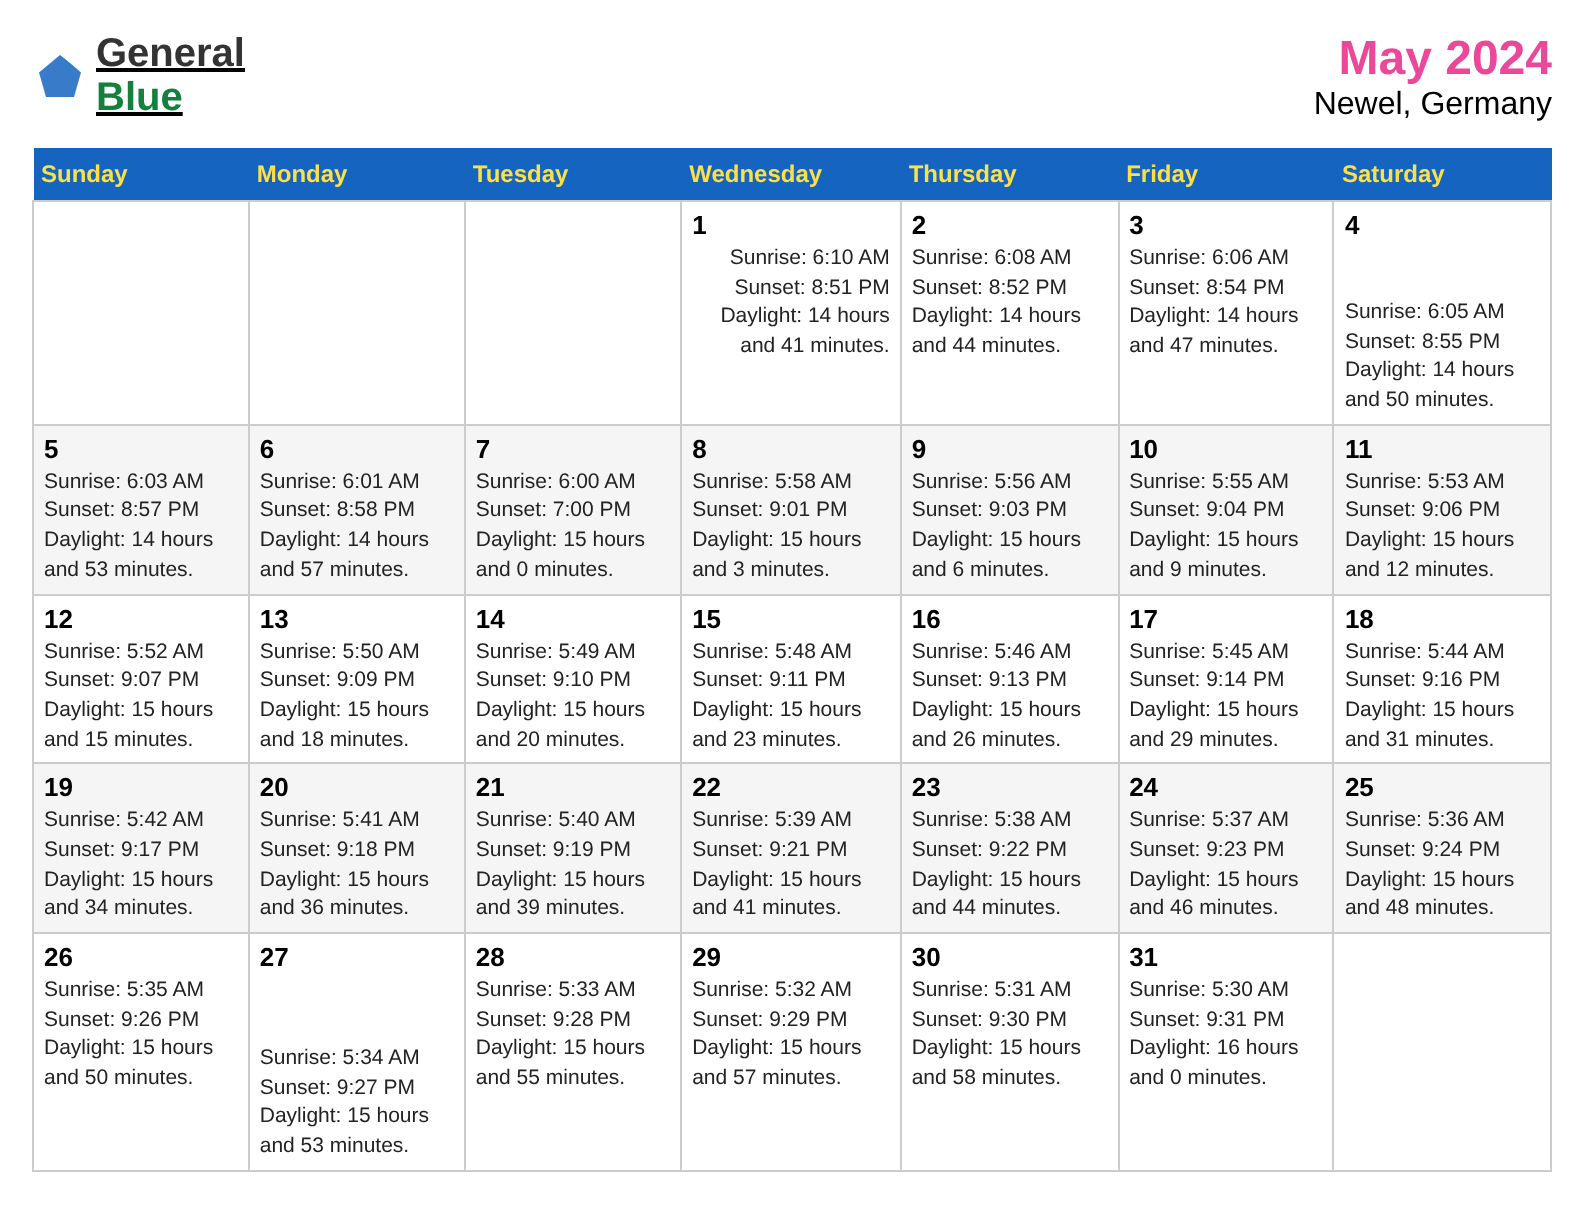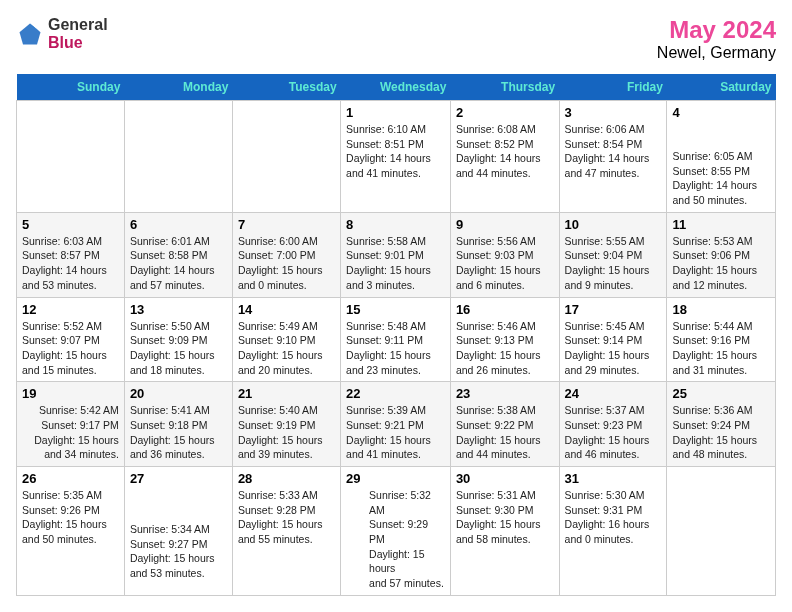--- a/index.html
+++ b/index.html
@@ -15,26 +15,27 @@
       justify-content: space-between;
       align-items: flex-start;
       margin-bottom: 12px;
     }
     .logo {
       display: flex;
       align-items: center;
       gap: 4px;
     }
     .logo-text {
-      font-size: 16px;
+      font-size: 20px;
       font-weight: bold;
       line-height: 1.1;
+      text-decoration: underline;
     }
     .logo-general { color: #333; }
-    .logo-blue { color: #be185d; }
+    .logo-blue { color: #15803d; }
     .logo-icon {
       width: 28px;
       height: 28px;
     }
     .title-block {
       text-align: right;
     }
     .month-title {
       font-size: 24px;
       font-weight: bold;
@@ -44,23 +45,23 @@
       font-size: 16px;
       color: #000000;
     }
     table {
       width: 100%;
       border-collapse: collapse;
       font-size: 11px;
     }
     thead th {
       background-color: #1565c0;
-      color: #5eead4;
+      color: #fde047;
       padding: 6px 4px;
-      text-align: right;
+      text-align: left;
       font-size: 12px;
       font-weight: bold;
     }
     tbody td {
       border: 1px solid #ccc;
       vertical-align: top;
       padding: 4px 5px;
       width: 113px;
       min-height: 80px;
       background: #fff;
@@ -115,21 +116,21 @@
         <th>Saturday</th>
       </tr>
   </thead>
   <tbody id="calendar-body">
       <tr>
         <td class="empty-cell"></td>
         <td class="empty-cell"></td>
         <td class="empty-cell"></td>
         <td>
           <span class="day-num">1</span>
-          <div class="day-info" style="white-space: pre-line;">Sunrise: 6:10 AM
+          <div class="day-info" style="white-space: pre-line; text-align: right;">Sunrise: 6:10 AM
 Sunset: 8:51 PM
 Daylight: 14 hours
 and 41 minutes.</div>
         </td>
         <td>
           <span class="day-num">2</span>
           <div class="day-info" style="white-space: pre-line;">Sunrise: 6:08 AM
 Sunset: 8:52 PM
 Daylight: 14 hours
 and 44 minutes.</div>
@@ -247,21 +248,21 @@
           <span class="day-num">18</span>
           <div class="day-info" style="white-space: pre-line;">Sunrise: 5:44 AM
 Sunset: 9:16 PM
 Daylight: 15 hours
 and 31 minutes.</div>
         </td>
       </tr>
       <tr>
         <td>
           <span class="day-num">19</span>
-          <div class="day-info" style="white-space: pre-line; text-align: right;">Sunrise: 5:42 AM
+          <div class="day-info" style="white-space: pre-line;">Sunrise: 5:42 AM
 Sunset: 9:17 PM
 Daylight: 15 hours
 and 34 minutes.</div>
         </td>
         <td>
           <span class="day-num">20</span>
           <div class="day-info" style="white-space: pre-line;">Sunrise: 5:41 AM
 Sunset: 9:18 PM
 Daylight: 15 hours
 and 36 minutes.</div>
@@ -319,21 +320,21 @@
         </td>
         <td>
           <span class="day-num">28</span>
           <div class="day-info" style="white-space: pre-line;">Sunrise: 5:33 AM
 Sunset: 9:28 PM
 Daylight: 15 hours
 and 55 minutes.</div>
         </td>
         <td>
           <span class="day-num">29</span>
-          <div class="day-info" style="white-space: pre-line; margin-left: 23px;">Sunrise: 5:32 AM
+          <div class="day-info" style="white-space: pre-line;">Sunrise: 5:32 AM
 Sunset: 9:29 PM
 Daylight: 15 hours
 and 57 minutes.</div>
         </td>
         <td>
           <span class="day-num">30</span>
           <div class="day-info" style="white-space: pre-line;">Sunrise: 5:31 AM
 Sunset: 9:30 PM
 Daylight: 15 hours
 and 58 minutes.</div>

